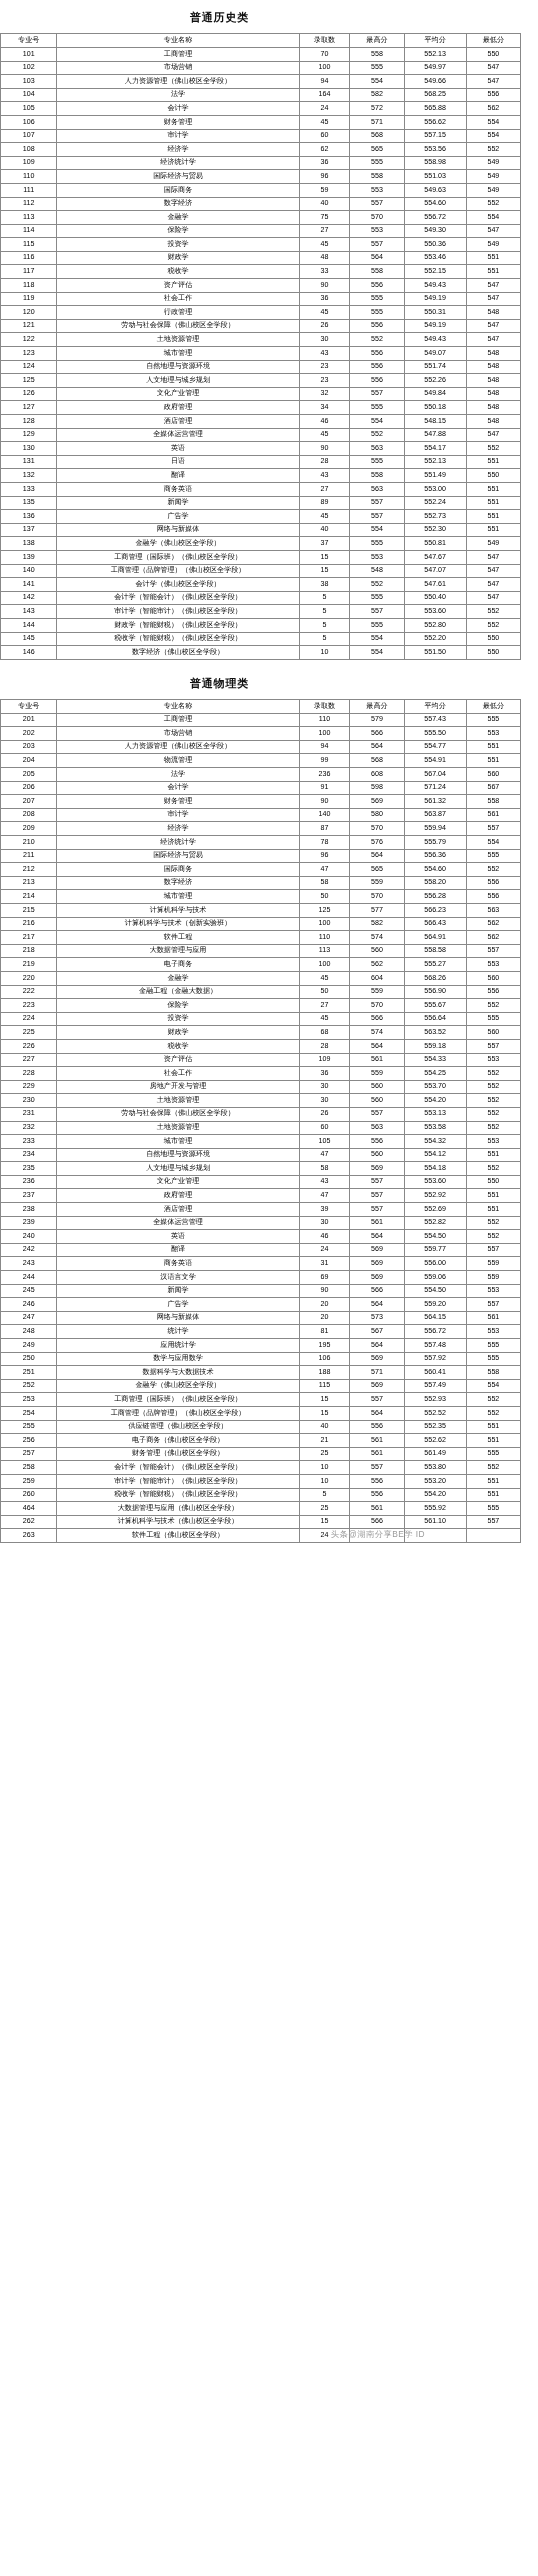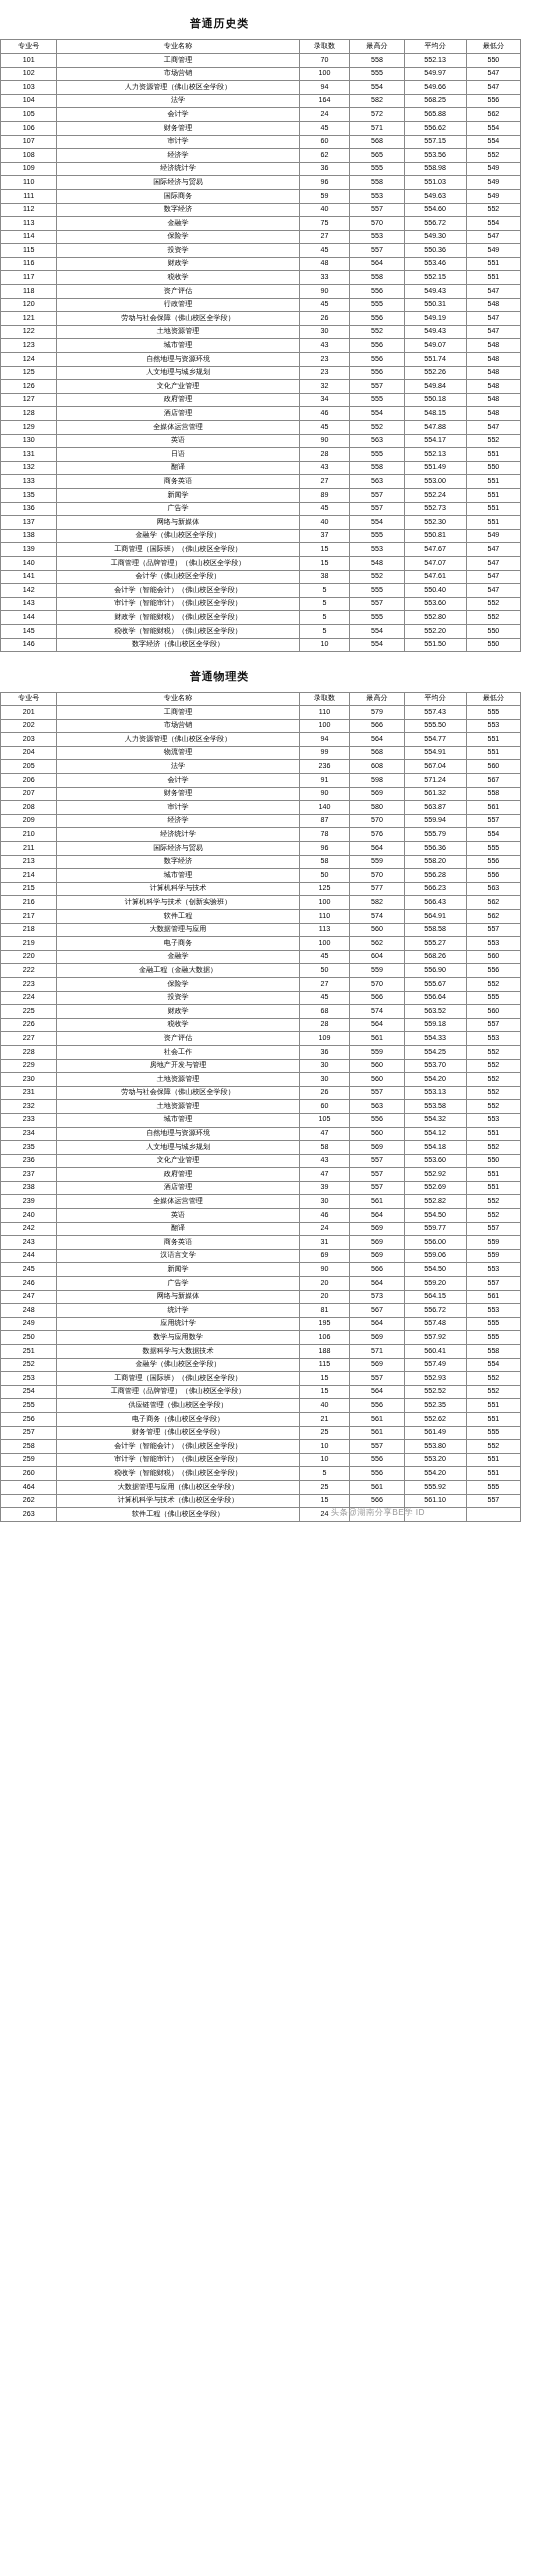--- a/index.html
+++ b/index.html
@@ -8,21 +8,21 @@
     background: #ffffff;
   }
   body {
     width: 538px;
     font-family: "Liberation Sans", sans-serif;
     color: #000000;
   }
   .page {
     width: 439px;
     position: relative;
-    padding-top: 13px;
+    padding-top: 7px;
     box-sizing: border-box;
   }
   .section-title {
     text-align: center;
     font-size: 11px;
     font-weight: bold;
     letter-spacing: 0.8px;
     margin: 3.4px 0 2.5px 0;
     color: #111;
   }
@@ -228,20 +228,28 @@
         </tr>
         <tr>
           <td>118</td>
           <td class="name-cell">资产评估</td>
           <td>90</td>
           <td>556</td>
           <td>549.43</td>
           <td>547</td>
         </tr>
         <tr>
+          <td>119</td>
+          <td class="name-cell">社会工作</td>
+          <td>36</td>
+          <td>555</td>
+          <td>549.19</td>
+          <td>547</td>
+        </tr>
+        <tr>
           <td>120</td>
           <td class="name-cell">行政管理</td>
           <td>45</td>
           <td>555</td>
           <td>550.31</td>
           <td>548</td>
         </tr>
         <tr>
           <td>121</td>
           <td class="name-cell">劳动与社会保障（佛山校区全学段）</td>
@@ -550,20 +558,28 @@
         </tr>
         <tr>
           <td>211</td>
           <td class="name-cell">国际经济与贸易</td>
           <td>96</td>
           <td>564</td>
           <td>556.36</td>
           <td>555</td>
         </tr>
         <tr>
+          <td>212</td>
+          <td class="name-cell">国际商务</td>
+          <td>47</td>
+          <td>565</td>
+          <td>554.60</td>
+          <td>552</td>
+        </tr>
+        <tr>
           <td>213</td>
           <td class="name-cell">数字经济</td>
           <td>58</td>
           <td>559</td>
           <td>558.20</td>
           <td>556</td>
         </tr>
         <tr>
           <td>214</td>
           <td class="name-cell">城市管理</td>

